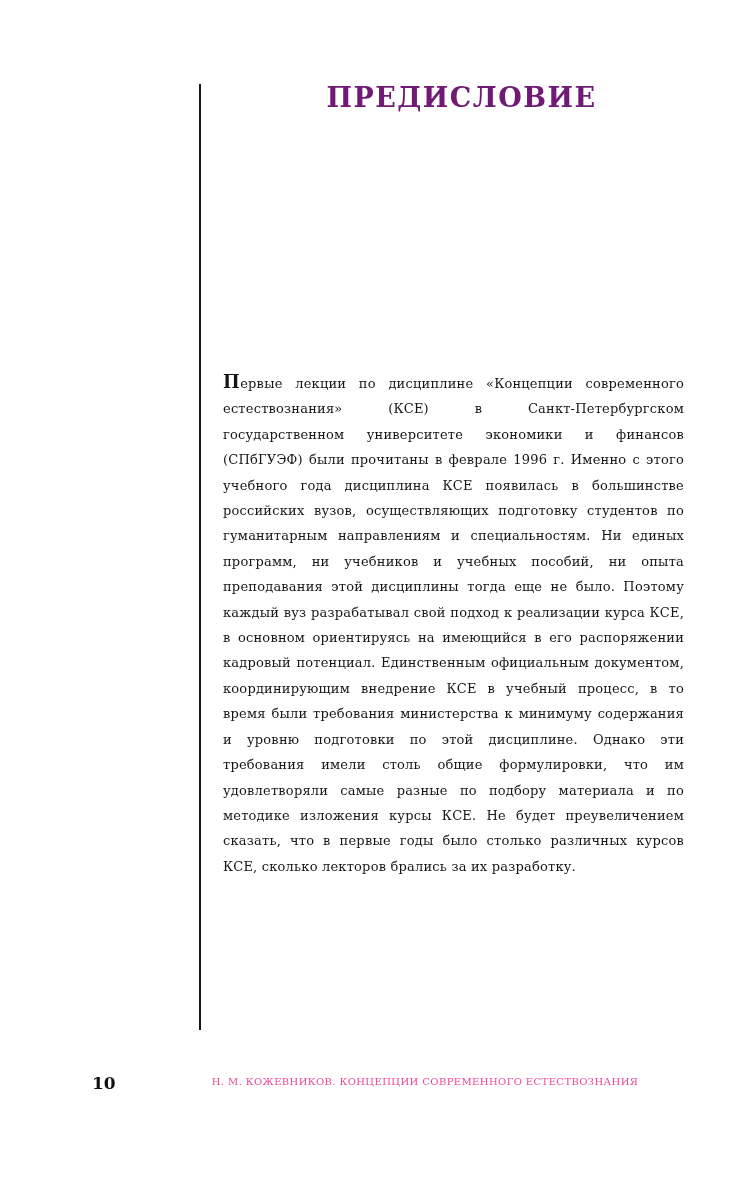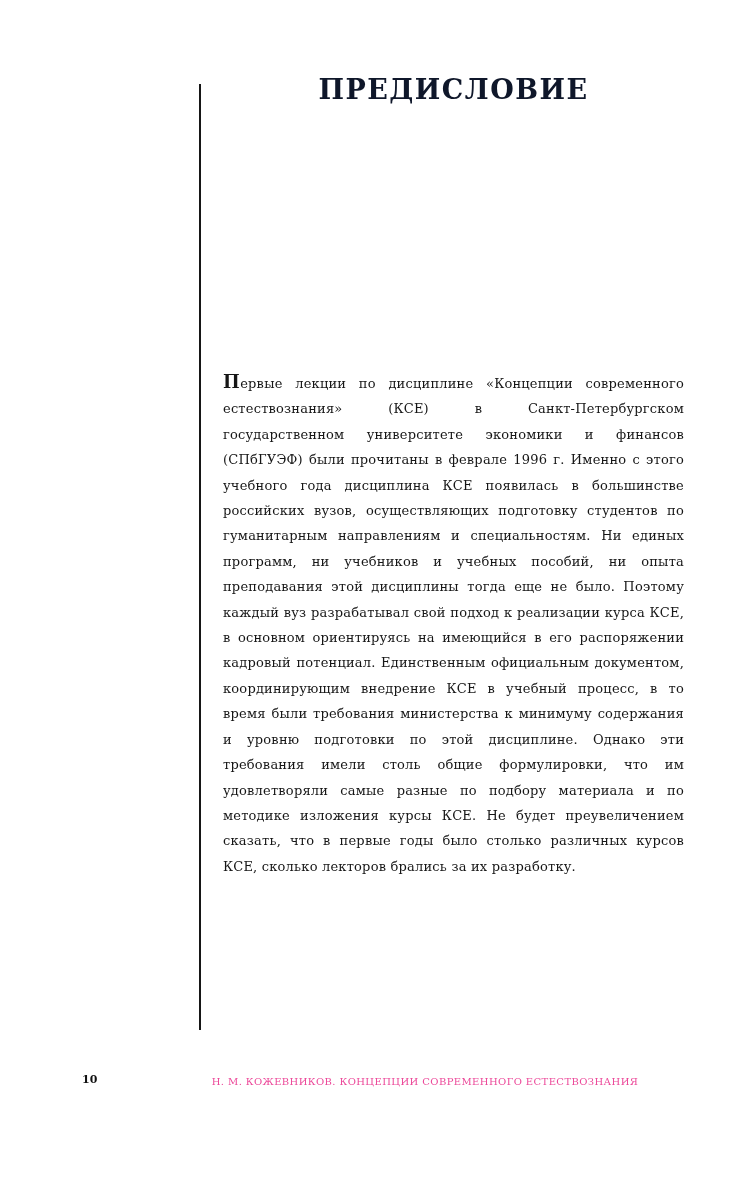--- a/index.html
+++ b/index.html
@@ -24,31 +24,31 @@
     height: 946px;
     background: #161616;
   }
   .content {
     position: absolute;
     left: 223px;
     top: 0;
     width: 461px;
   }
   .title {
-    margin: 0;
+    margin: 8px;
     position: absolute;
     top: 74px;
     left: 0;
     width: 100%;
     text-align: center;
     font-size: 27px;
     line-height: 31px;
     font-weight: bold;
     letter-spacing: 1.5px;
-    color: #0f172a;
+    color: #701a75;
   }
   .title .title-line {
     display: block;
     white-space: nowrap;
   }
   .body-paragraph {
     margin: 0;
     position: absolute;
     top: 371px;
     left: 0;
@@ -68,23 +68,23 @@
   }
   .footer {
     position: absolute;
     left: 0;
     top: 1071px;
     width: 756px;
     height: 28px;
   }
   .page-number {
     position: absolute;
-    left: 82px;
+    left: 92px;
     top: 2px;
-    font-size: 11px;
+    font-size: 17px;
     font-weight: bold;
     color: #111111;
   }
   .running-title {
     position: absolute;
     left: 425px;
     top: 5px;
     transform: translateX(-50%);
     white-space: nowrap;
     font-size: 10px;

